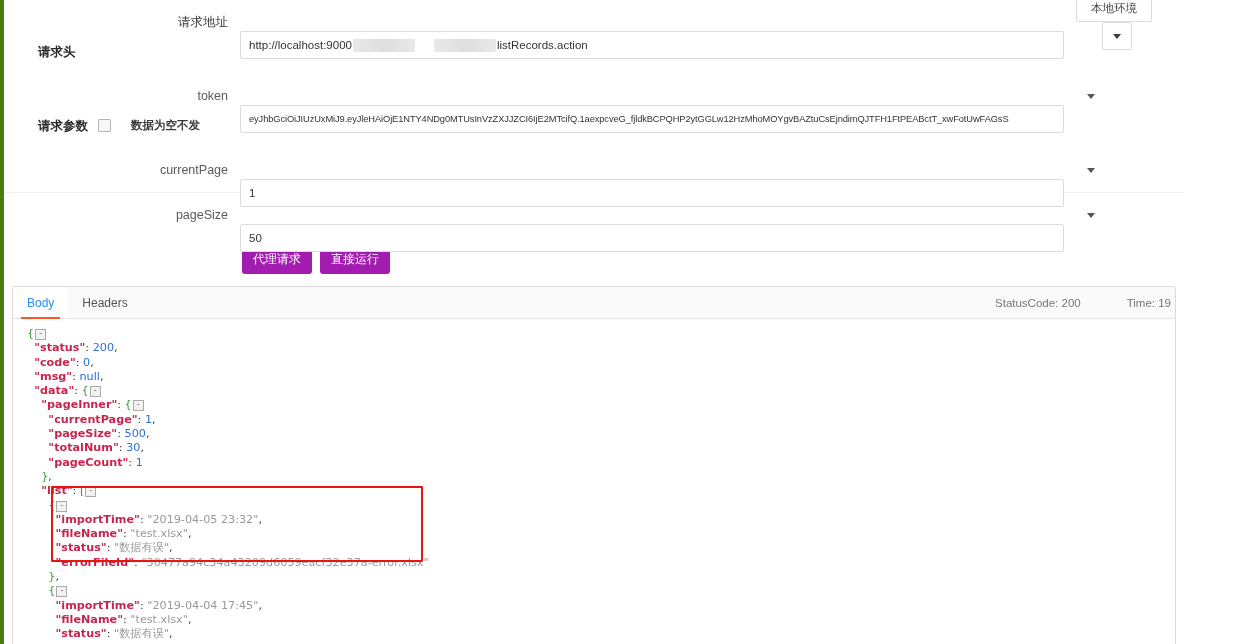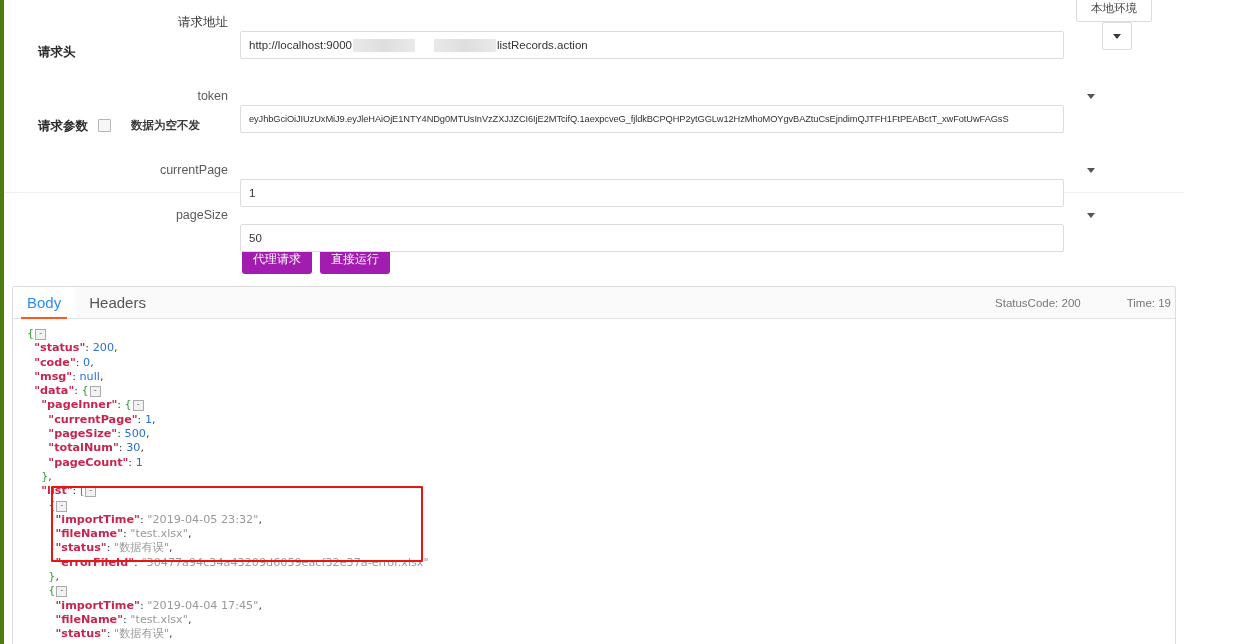--- a/index.html
+++ b/index.html
@@ -194,21 +194,21 @@
     align-items: stretch;
     height: 31px;
     background: #fafafa;
     border-bottom: 1px solid #e4e4e4;
     position: relative;
   }
   .tab {
     display: flex;
     align-items: center;
     padding: 0 14px;
-    font-size: 15px;
+    font-size: 12px;
     color: #555;
     cursor: pointer;
     position: relative;
     background: transparent;
   }
   .tab.active {
     color: #2a8ff0;
     background: #fff;
   }
   .tab.active::after {

